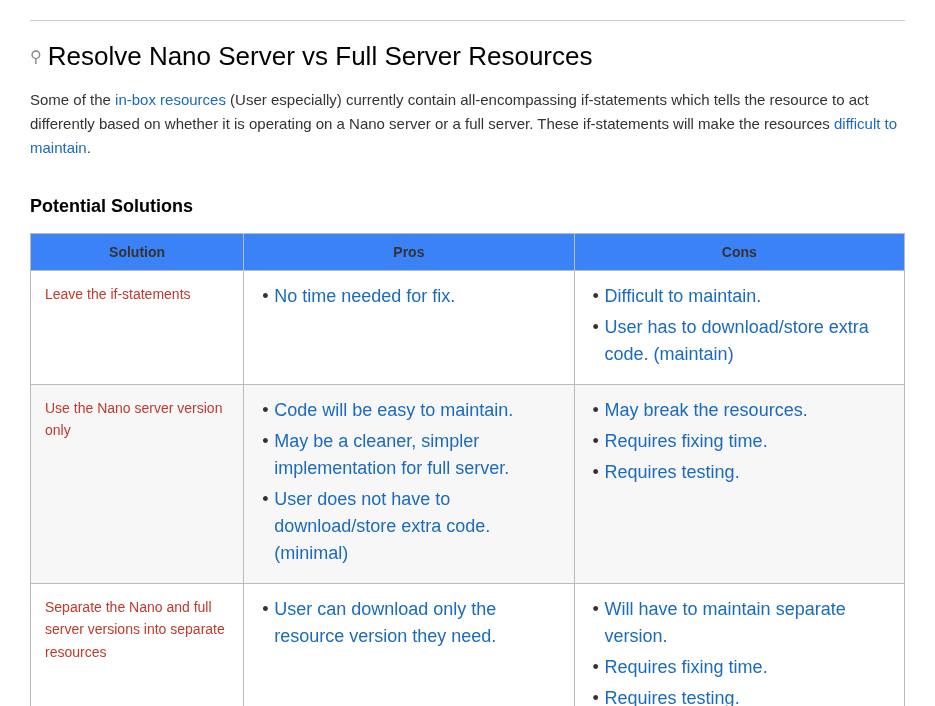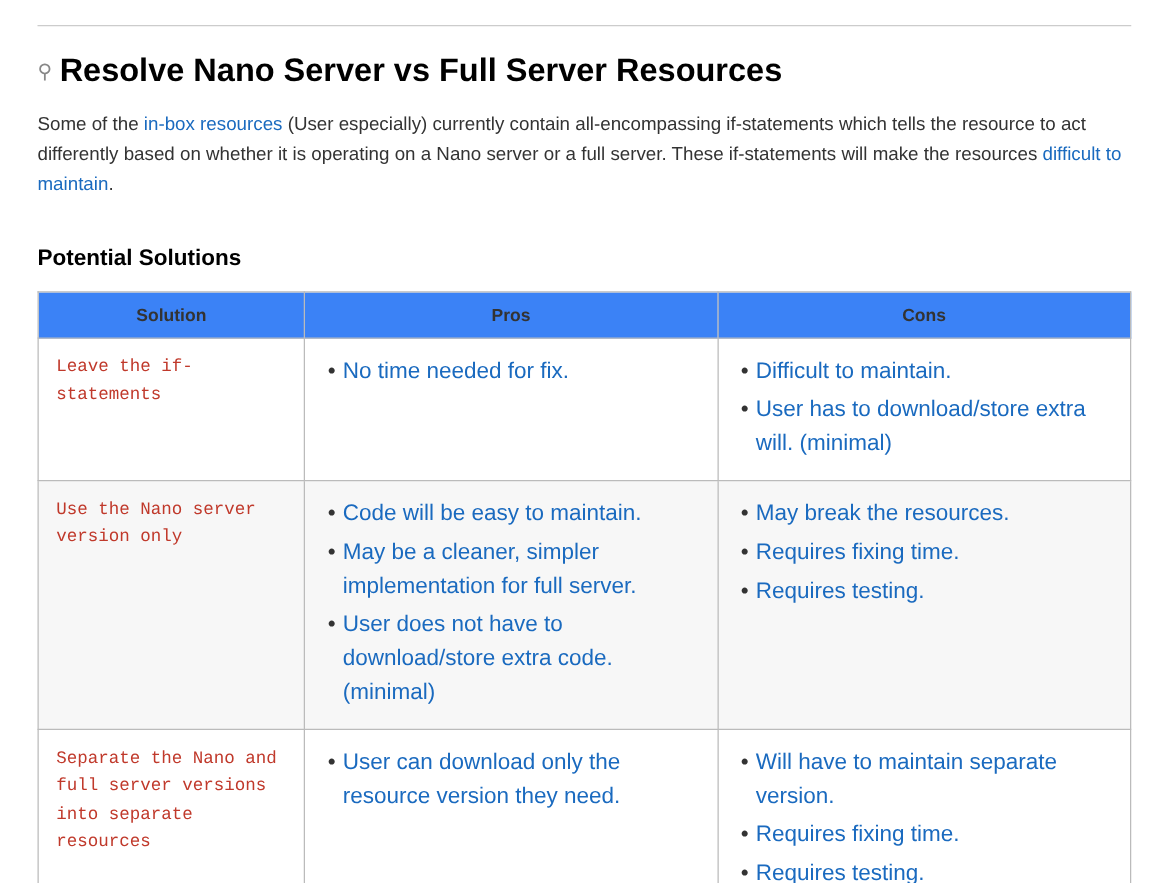--- a/index.html
+++ b/index.html
@@ -25,21 +25,21 @@
 
     .anchor-icon {
       color: #888;
       font-size: 16px;
       margin-right: 6px;
       text-decoration: none;
     }
 
     h1 {
       font-size: 26px;
-      font-weight: bold;
+      font-weight: normal;
       color: #000;
     }
 
     .intro-text {
       font-size: 15px;
       line-height: 1.6;
       color: #333;
       margin-bottom: 36px;
     }
 
@@ -83,21 +83,20 @@
     }
 
     .solutions-table tr:nth-child(even) td {
       background: #f7f7f7;
     }
 
     .solution-cell {
       color: #c0392b;
       font-size: 13px;
       width: 200px;
-      font-family: Liberation Mono, monospace;
     }
 
     .pros-cell {
       color: #333;
       width: 310px;
     }
 
     .cons-cell {
       color: #333;
       width: 310px;
@@ -164,21 +163,21 @@
   <tr>
         <td class="solution-cell">Leave the if-statements</td>
         <td class="pros-cell">
           <ul>
             <li>No time needed for fix.</li>
           </ul>
         </td>
         <td class="cons-cell">
           <ul>
             <li>Difficult to maintain.</li>
-            <li>User has to download/store extra will. (minimal)</li>
+            <li>User has to download/store extra code. (maintain)</li>
           </ul>
         </td>
       </tr>
       <tr>
         <td class="solution-cell">Use the Nano server version only</td>
         <td class="pros-cell">
           <ul>
             <li>Code will be easy to maintain.</li>
             <li>May be a cleaner, simpler implementation for full server.</li>
             <li>User does not have to download/store extra code. (minimal)</li>

